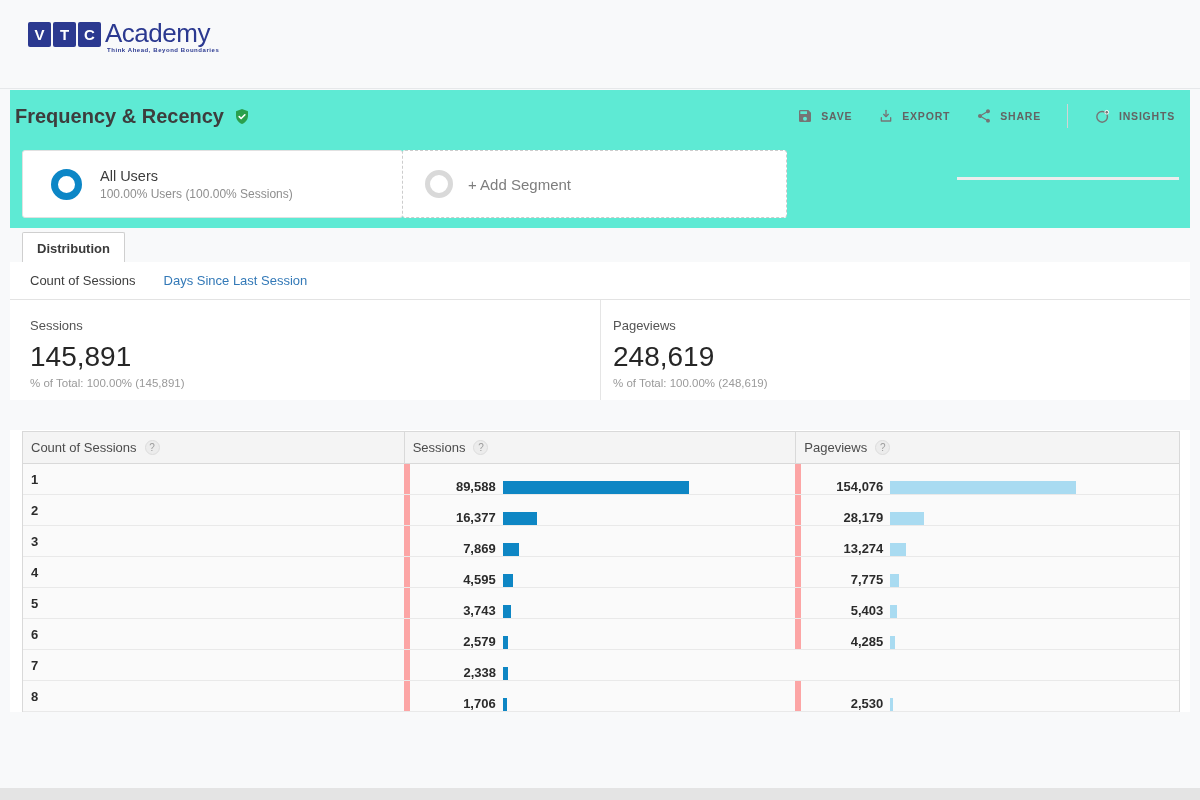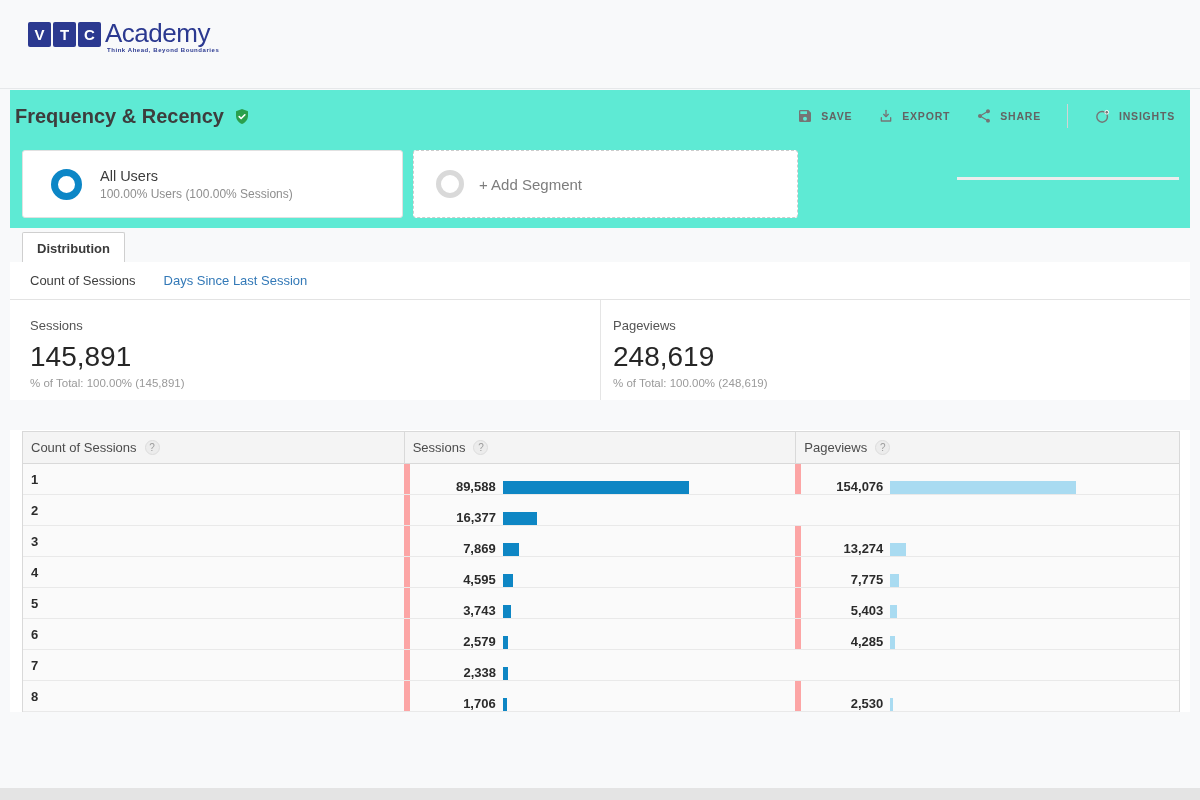--- a/index.html
+++ b/index.html
@@ -34,21 +34,21 @@
           font-family:"Liberation Sans", sans-serif; font-size:10.5px; font-weight:bold;
           letter-spacing:0.8px; color:#636363; }
   .tdivider { width:1px; height:24px; background:#d4d4d4; }
 
   
   .segment-card {
     position:absolute; top:60px; height:68px; background:#fff;
     border:1px solid #e1e1e1; border-radius:3px; display:flex; align-items:center; cursor:pointer;
   }
   .seg-all-users { left:12px; width:381px; }
-  .seg-add { left:403px; width:385px; border:1px dashed #ccc; }
+  .seg-add { left:392px; width:385px; border:1px dashed #ccc; }
   .donut-blue { width:31px; height:31px; border:7px solid #0c86c6; border-radius:50%; margin:0 18px 0 28px; flex:none; }
   .donut-gray { width:28px; height:28px; border:5px solid #d9d9d9; border-radius:50%; margin:0 15px 0 22px; flex:none; }
   .seg-title { font-size:14.5px; color:#3c3c3c; line-height:19px; }
   .seg-sub { font-size:12px; color:#8e8e8e; line-height:16px; }
   .seg-add-label { font-size:15px; color:#7d7d7d; }
   .range-line { position:absolute; left:947px; top:87px; width:222px; height:3px; background:#ededed; }
 
   
   .tab-dist {
     left:22px; top:232px; height:31px; background:#fff;
@@ -216,20 +216,24 @@
             <span class="metric-val">154,076</span>
             <span class="bar bar-pageviews" style="width:186px"></span>
           </div>
         </div>
         <div class="trow">
           <div class="tcell c1">2</div>
           <div class="tcell c2">
             <span class="metric-val">16,377</span>
             <span class="bar bar-sessions" style="width:34px"></span>
           </div>
+          <div class="tcell c3">
+            <span class="metric-val">28,179</span>
+            <span class="bar bar-pageviews" style="width:34px"></span>
+          </div>
         </div>
         <div class="trow">
           <div class="tcell c1">3</div>
           <div class="tcell c2">
             <span class="metric-val">7,869</span>
             <span class="bar bar-sessions" style="width:16px"></span>
           </div>
           <div class="tcell c3">
             <span class="metric-val">13,274</span>
             <span class="bar bar-pageviews" style="width:16px"></span>

